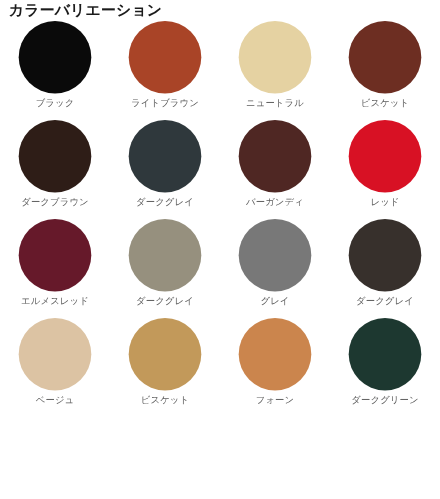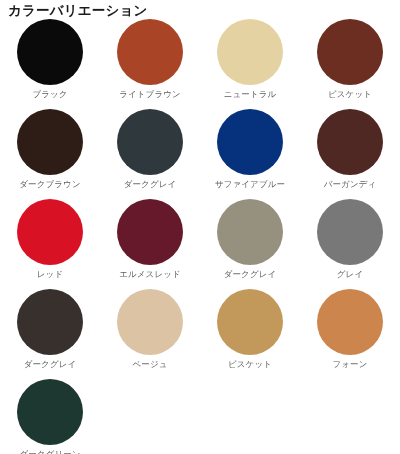--- a/index.html
+++ b/index.html
@@ -97,24 +97,20 @@
       </div>
       <div class="swatch-cell">
         <div class="swatch-dot" style="background: rgb(46, 29, 23);"></div>
         <div class="swatch-label">ダークブラウン</div>
       </div>
       <div class="swatch-cell">
         <div class="swatch-dot" style="background: rgb(47, 56, 60);"></div>
         <div class="swatch-label">ダークグレイ</div>
       </div>
       <div class="swatch-cell">
-        <div class="swatch-dot" style="background: rgb(5, 49, 125);"></div>
-        <div class="swatch-label">サファイアブルー</div>
-      </div>
-      <div class="swatch-cell">
         <div class="swatch-dot" style="background: rgb(79, 39, 35);"></div>
         <div class="swatch-label">バーガンディ</div>
       </div>
       <div class="swatch-cell">
         <div class="swatch-dot" style="background: rgb(216, 17, 36);"></div>
         <div class="swatch-label">レッド</div>
       </div>
       <div class="swatch-cell">
         <div class="swatch-dot" style="background: rgb(102, 25, 42);"></div>
         <div class="swatch-label">エルメスレッド</div>

